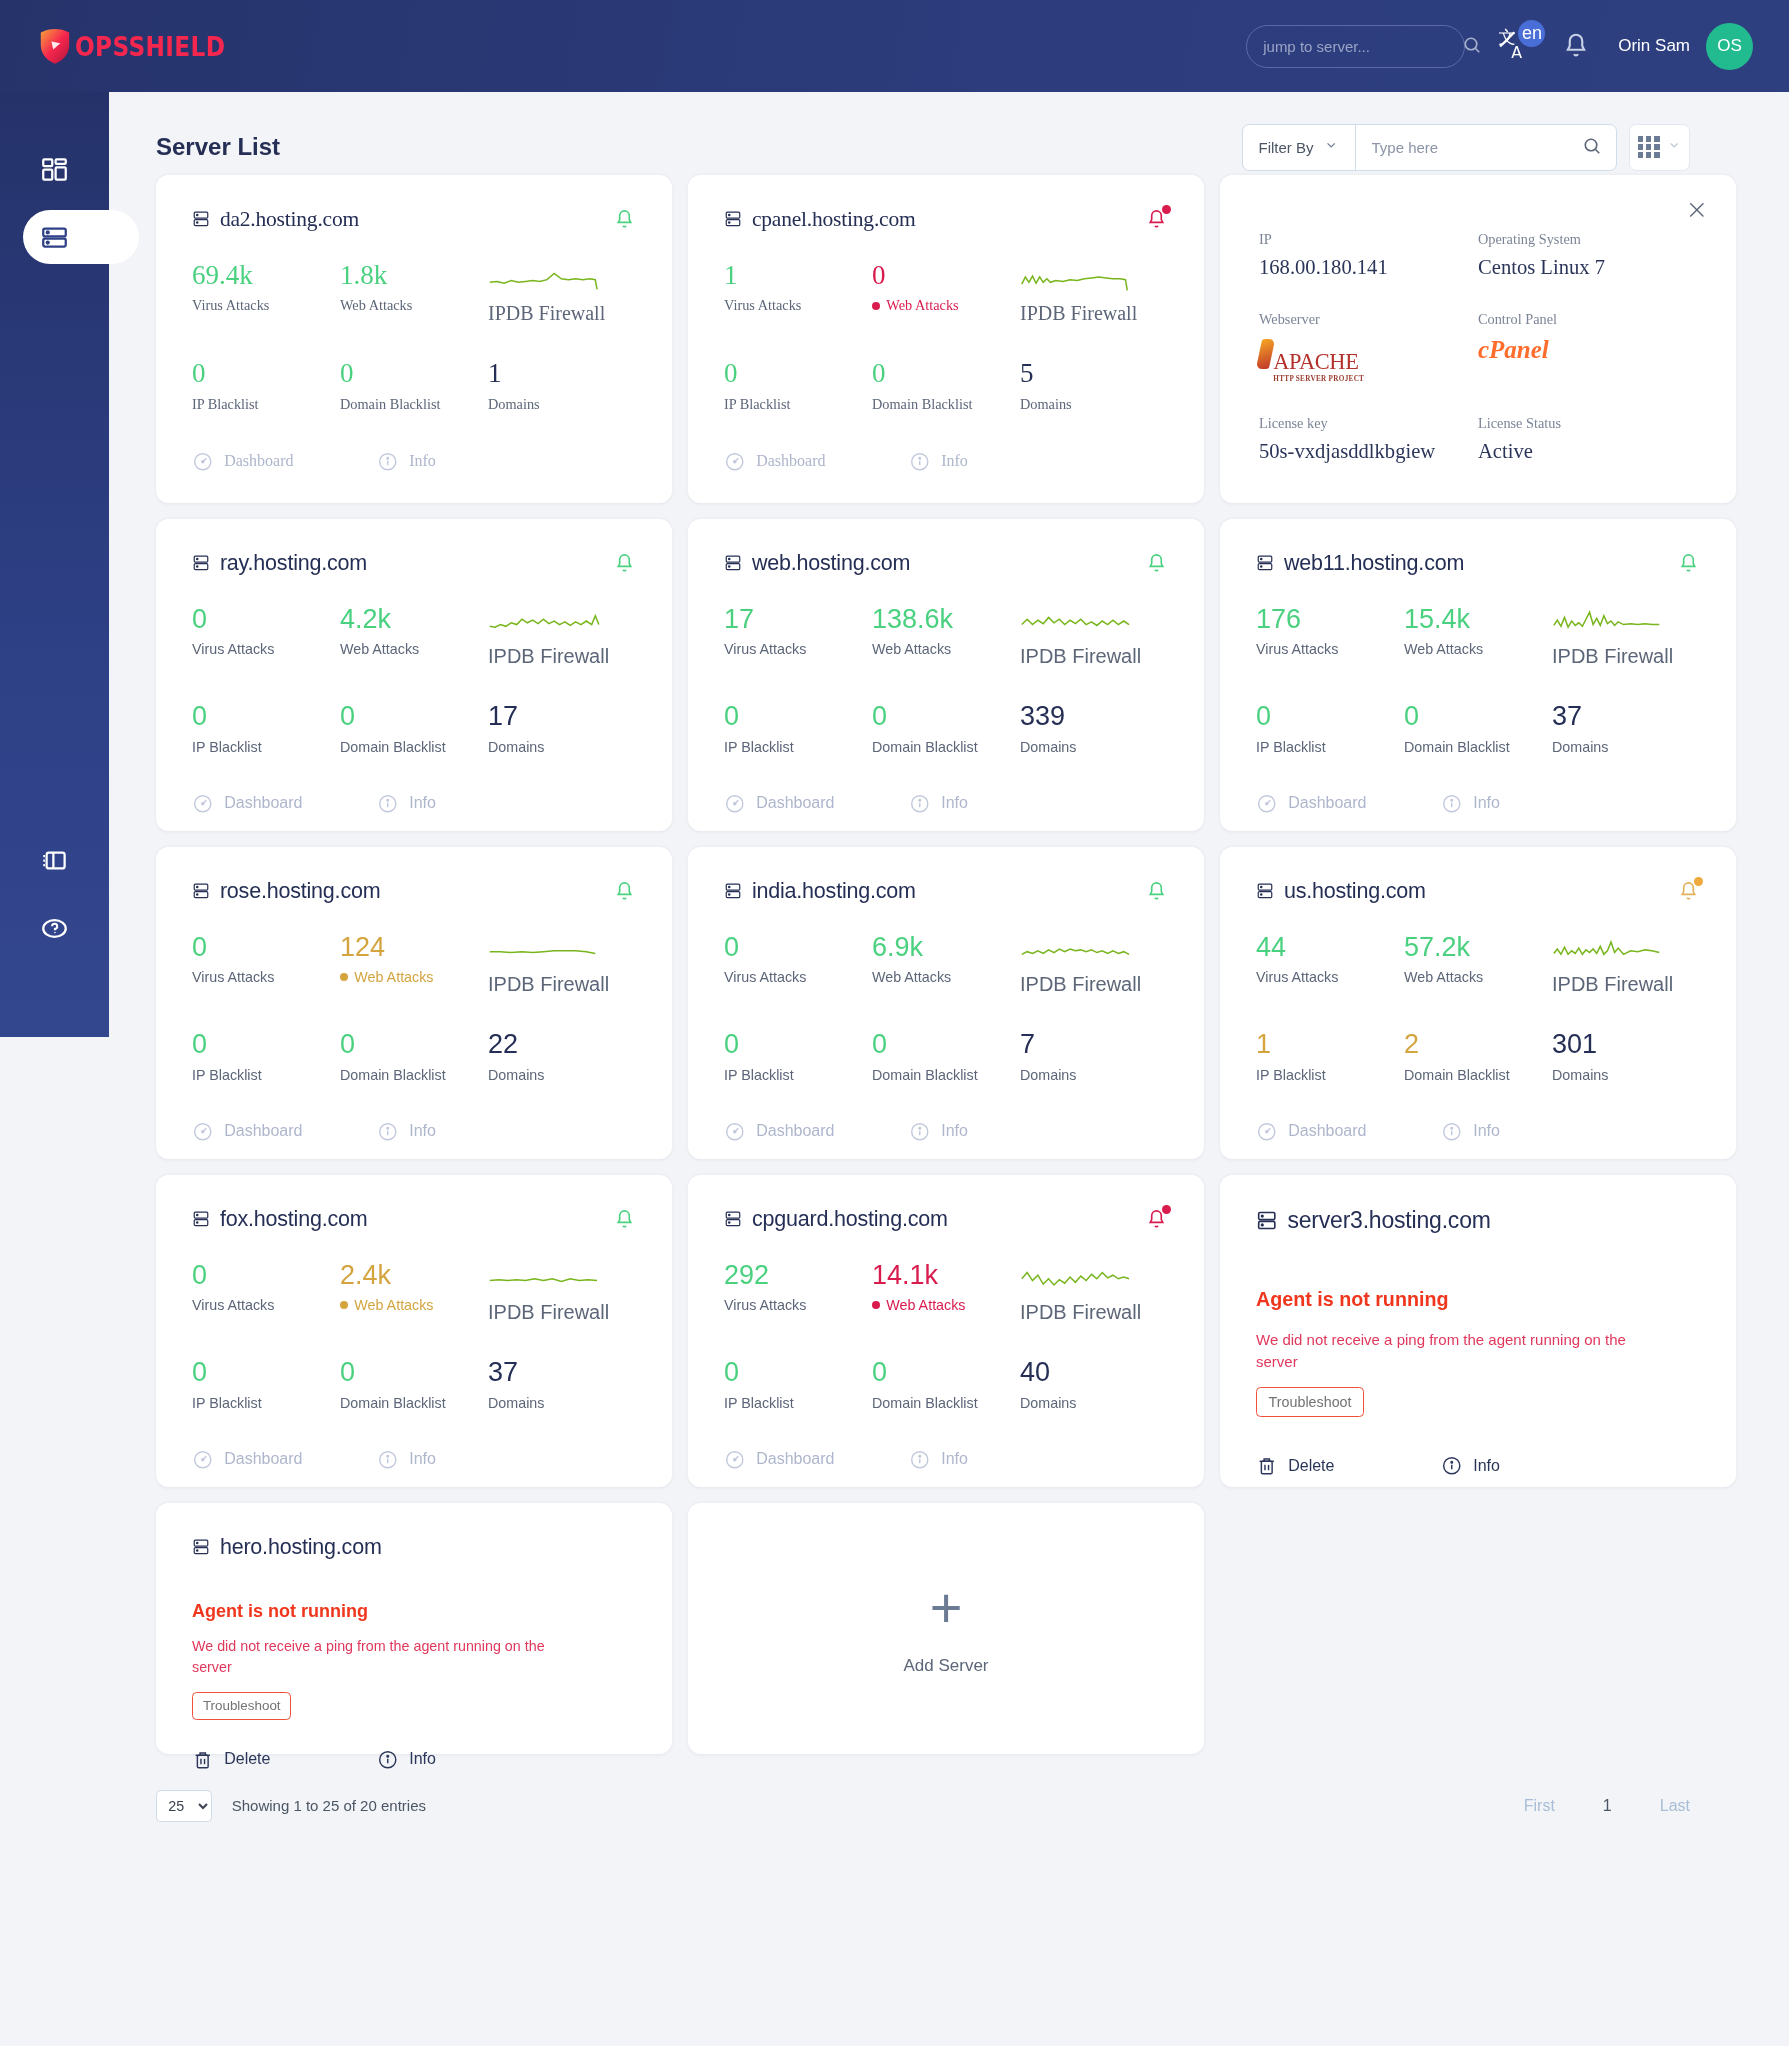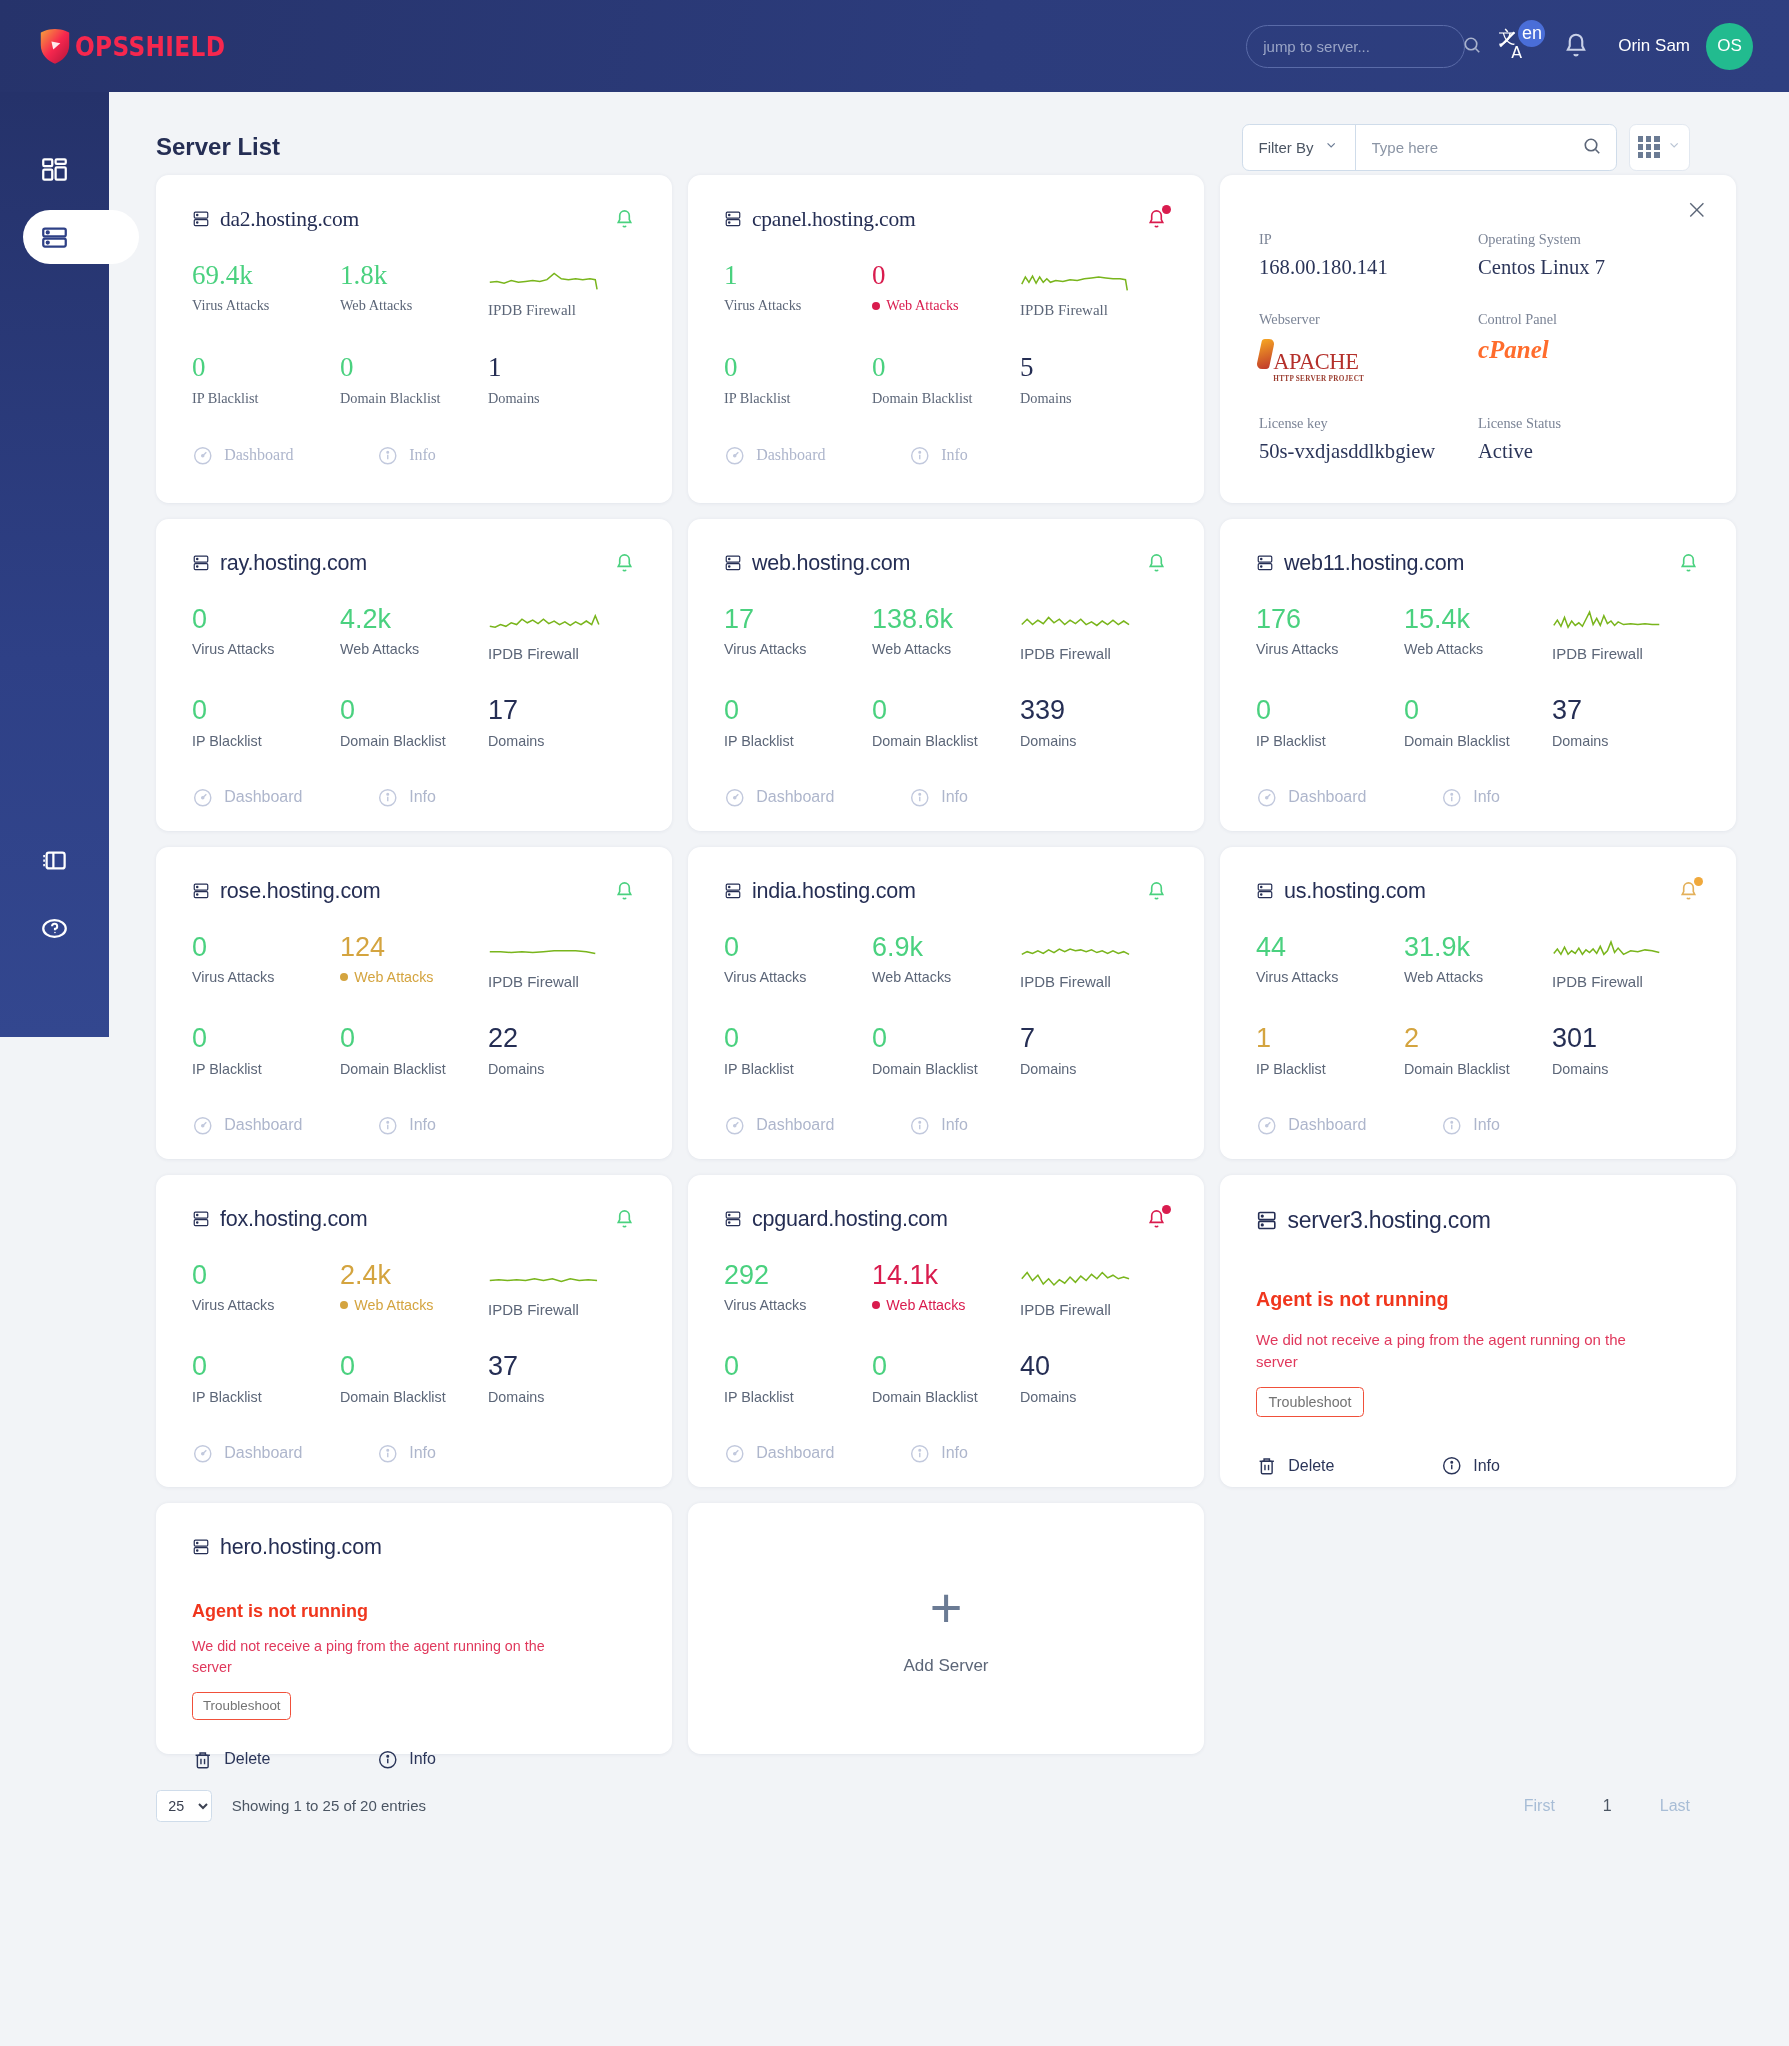--- a/index.html
+++ b/index.html
@@ -111,21 +111,21 @@
     border-radius: 50%;
   }
   .stats-row { display: grid; grid-template-columns: 1fr 1fr 1fr; margin-top: 29px; }
   .stat-val { font-size: 27px; font-weight: 400; line-height: 1.05; }
   .stat-lbl {
     font-size: 14.3px; color: #5c6678; margin-top: 8px;
     display: flex; align-items: center; gap: 6.3px;
   }
   .lbl-dot { width: 8px; height: 8px; border-radius: 50%; display: inline-block; flex: none; }
   .spark { height: 32px; width: 118px; }
-  .spark-lbl { font-size: 15px; color: #5c6678; margin-top: 5.4px; }
+  .spark-lbl { font-size: 20px; color: #5c6678; margin-top: 5.4px; }
   .stats-row2 { margin-top: 34px; }
   .card-actions { display: flex; margin-top: 38px; }
   .act { display: flex; align-items: center; gap: 10.7px; font-size: 16px; color: #aeb6cc; }
   .act:first-child { width: 185px; }
   .act .ic { width: 21.5px; height: 21.5px; flex: none; }
   
   .info-card { padding: 36px 39px 27px 39px; }
   .info-close { position: absolute; top: 25px; right: 29px; width: 19.7px; height: 19.7px; }
   .info-grid { display: grid; grid-template-columns: 1fr 1fr; row-gap: 32px; margin-top: 20px; }
   .info-lbl { font-size: 14.3px; color: #7b8496; margin-bottom: 8px; }
@@ -892,21 +892,21 @@
           </svg>
           <span class="bell-dot" style="background:#f0a93c"></span>
         </span>
       </div>
       <div class="stats-row">
         <div>
           <div class="stat-val" style="color:#4ad17f">44</div>
           <div class="stat-lbl">Virus Attacks</div>
         </div>
         <div>
-          <div class="stat-val" style="color:#4ad17f">31.9k</div>
+          <div class="stat-val" style="color:#4ad17f">57.2k</div>
           <div class="stat-lbl">
               <span>Web Attacks</span>
             </div>
         </div>
         <div>
           <svg class="spark" viewBox="0 0 132 36" preserveAspectRatio="none">
             <polyline fill="none" stroke="#79b51c" stroke-width="1.7" points="2,23 6,18 10,24 14,16 18,24 22,20 26,23 30,17 34,24 38,19 42,22 46,18 50,23 54,15 58,24 62,20 66,10 70,22 74,17 80,24 88,20 96,21 104,19 112,20 120,22"></polyline>
           </svg>
           <div class="spark-lbl">IPDB Firewall</div>
         </div>

